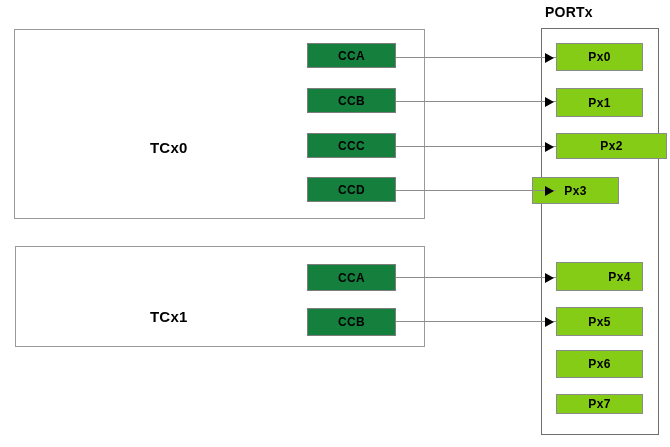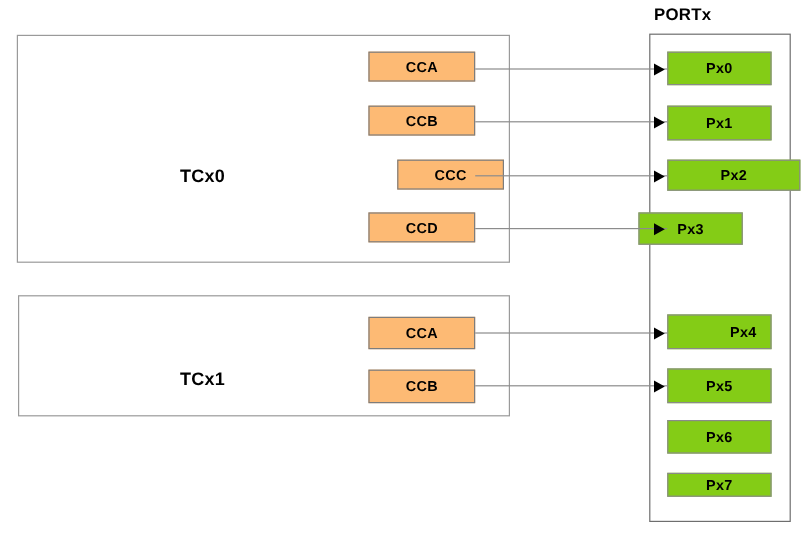--- a/index.html
+++ b/index.html
@@ -32,21 +32,21 @@
     letter-spacing: 0.2px;
     white-space: nowrap;
     text-align: center;
     margin-top: 21px;
   }
   
   .cc-box {
     position: absolute;
     box-sizing: border-box;
     border: 1px solid #7d7d7d;
-    background: #fdba74;
+    background: #15803d;
     display: flex;
     align-items: center;
     justify-content: center;
     font-size: 12px;
     font-weight: bold;
     color: #000000;
     letter-spacing: 0.3px;
   }
   
   .port-box {
@@ -92,21 +92,21 @@
   }
 </style>
 </head>
 <body>
 
 <div id="canvas">
     <div class="module-box" style="border-color: rgb(154, 154, 154); left: 14px; top: 29px; width: 411px; height: 190px;"></div>
     <div class="module-label" style="left: 150px; top: 118px; color: rgb(0, 0, 0);">TCx0</div>
     <div class="cc-box" style="border-color: rgb(125, 125, 125); color: rgb(0, 0, 0); left: 307px; top: 43px; width: 89px; height: 25px;">CCA</div>
     <div class="cc-box" style="border-color: rgb(125, 125, 125); color: rgb(0, 0, 0); left: 307px; top: 88px; width: 89px; height: 25px;">CCB</div>
-    <div class="cc-box" style="border-color: rgb(125, 125, 125); color: rgb(0, 0, 0); left: 307px; top: 133px; width: 89px; height: 25px; margin-left: 24px;">CCC</div>
+    <div class="cc-box" style="border-color: rgb(125, 125, 125); color: rgb(0, 0, 0); left: 307px; top: 133px; width: 89px; height: 25px;">CCC</div>
     <div class="cc-box" style="border-color: rgb(125, 125, 125); color: rgb(0, 0, 0); left: 307px; top: 177px; width: 89px; height: 25px;">CCD</div>
     <div class="module-box" style="border-color: rgb(154, 154, 154); left: 15px; top: 246px; width: 410px; height: 101px;"></div>
     <div class="module-label" style="left: 150px; top: 287px; color: rgb(0, 0, 0);">TCx1</div>
     <div class="cc-box" style="border-color: rgb(125, 125, 125); color: rgb(0, 0, 0); left: 307px; top: 264px; width: 89px; height: 27px;">CCA</div>
     <div class="cc-box" style="border-color: rgb(125, 125, 125); color: rgb(0, 0, 0); left: 307px; top: 308px; width: 89px; height: 28px;">CCB</div>
     <div class="port-box" style="border-color: rgb(110, 110, 110); left: 541px; top: 28px; width: 118px; height: 407px;"></div>
     <div class="port-title" style="left: 545px; top: 4px; color: rgb(0, 0, 0);">PORTx</div>
     <div class="pin-box" style="border-color: rgb(138, 138, 138); color: rgb(0, 0, 0); left: 556px; top: 43px; width: 87px; height: 28px;">Px0</div>
     <div class="pin-box" style="border-color: rgb(138, 138, 138); color: rgb(0, 0, 0); left: 556px; top: 88px; width: 87px; height: 29px;">Px1</div>
     <div class="pin-box" style="border-color: rgb(138, 138, 138); color: rgb(0, 0, 0); left: 556px; top: 133px; width: 111px; height: 26px;">Px2</div>

